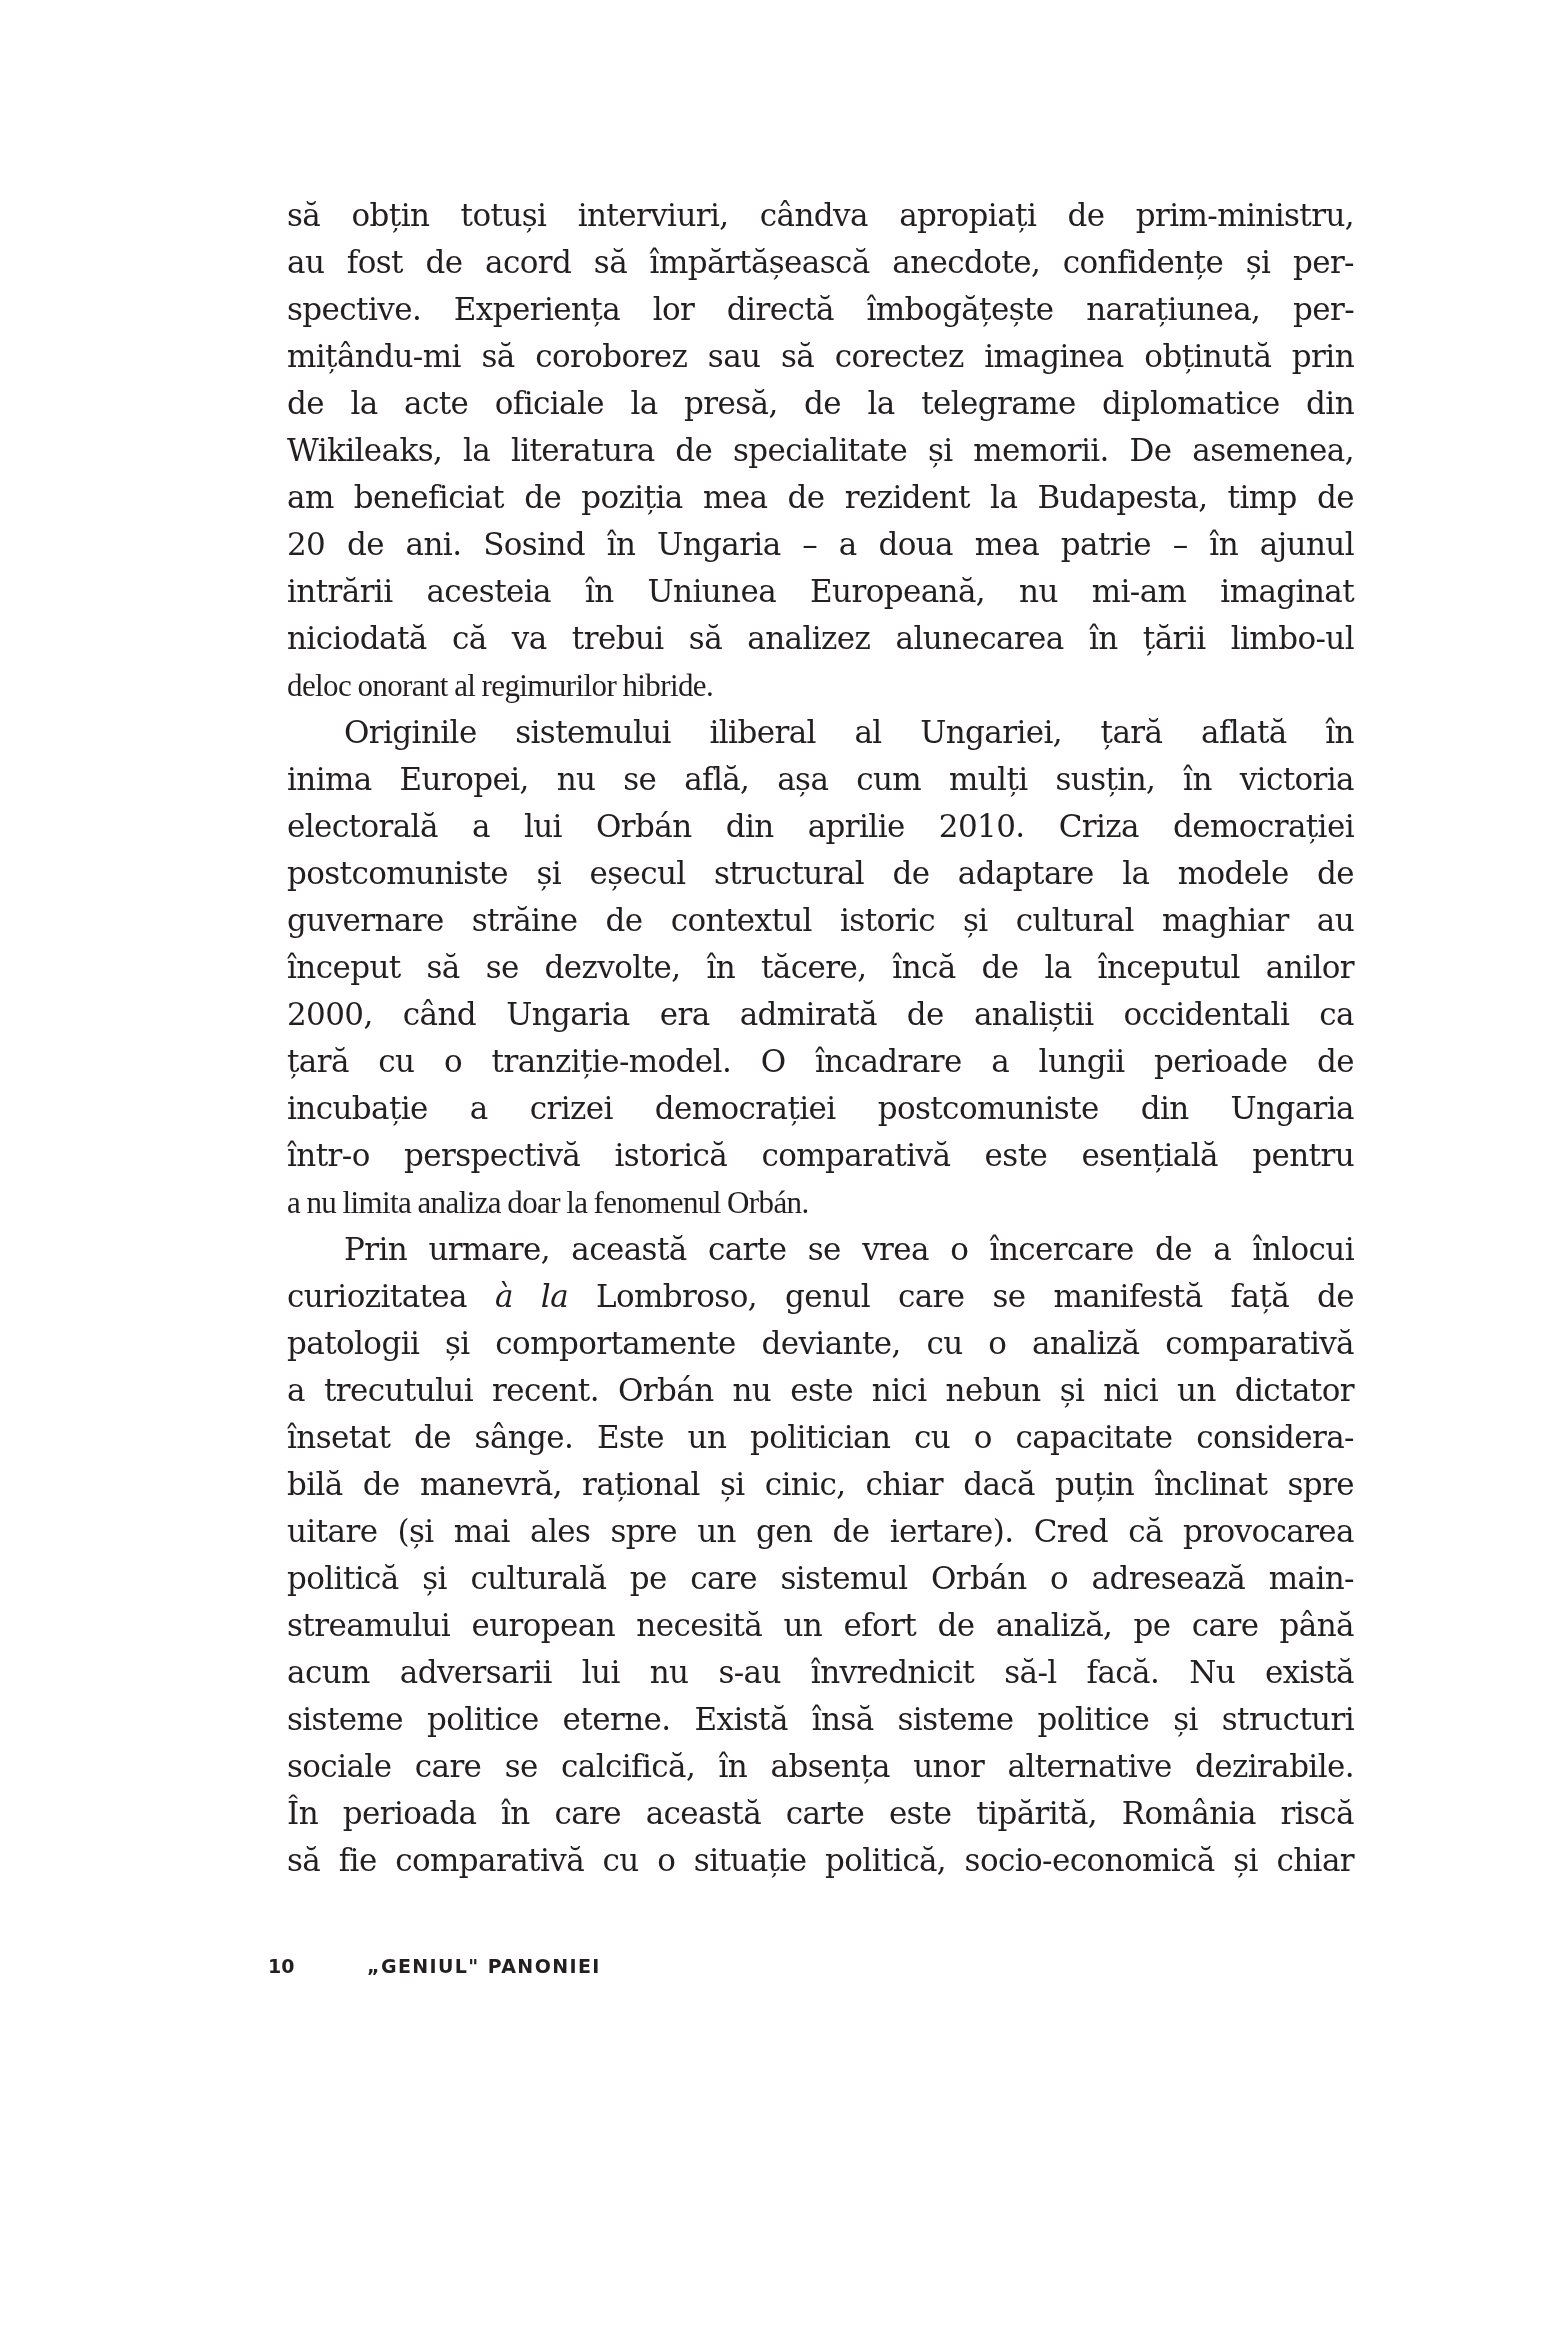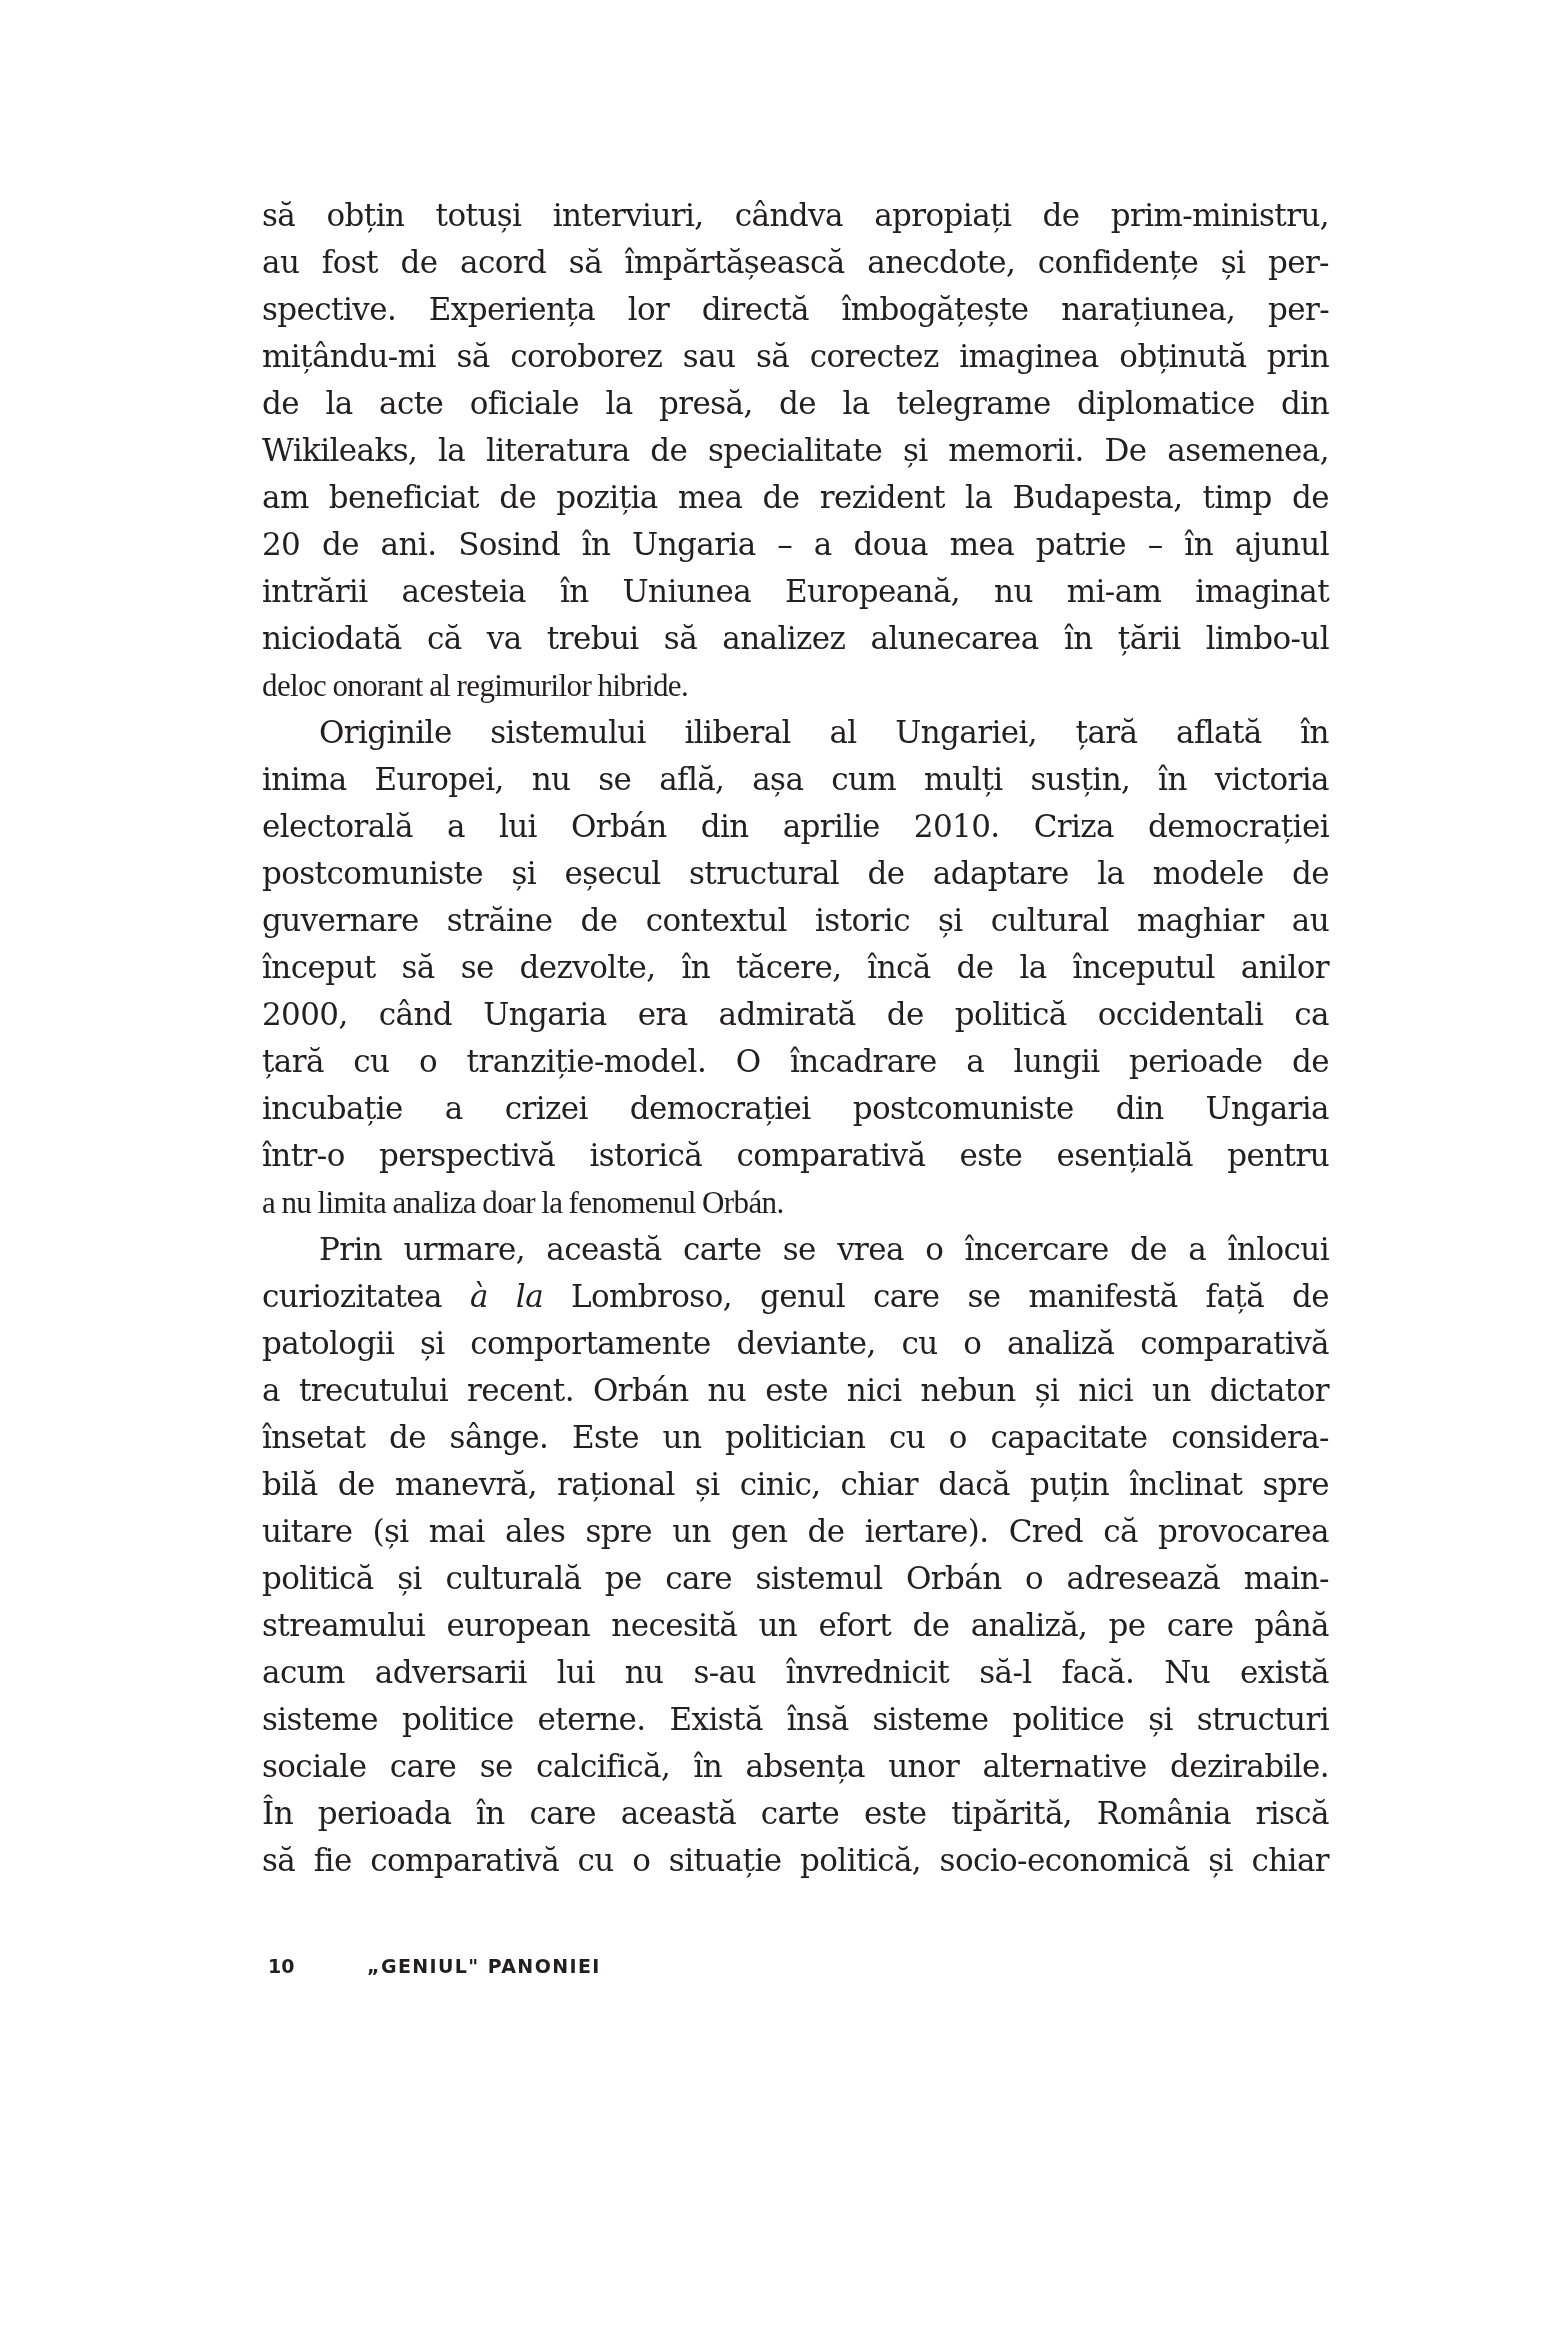--- a/index.html
+++ b/index.html
@@ -16,21 +16,21 @@
   }
   .page {
     position: absolute;
     left: 0; top: 0;
     width: 1565px;
     height: 2347px;
     background: #ffffff;
   }
   .text-block {
     position: absolute;
-    left: 262px;
+    left: 287px;
     top: 192px;
     width: 1067px;
     font-family: "DejaVu Serif", "Liberation Serif", serif;
     font-size: 31px;
     line-height: 47px;
     letter-spacing: -0.6px;
     word-spacing: -0.9px;
   }
   .line {
     display: block;
@@ -88,21 +88,21 @@
         <span class="line">niciodată că va trebui să analizez alunecarea în țării limbo-ul</span>
         <span class="line last">deloc onorant al regimurilor hibride.</span>
       </div>
       <div>
         <span class="line indent">Originile sistemului iliberal al Ungariei, țară aflată în</span>
         <span class="line">inima Europei, nu se află, așa cum mulți susțin, în victoria</span>
         <span class="line">electorală a lui Orbán din aprilie 2010. Criza democrației</span>
         <span class="line">postcomuniste și eșecul structural de adaptare la modele de</span>
         <span class="line">guvernare străine de contextul istoric și cultural maghiar au</span>
         <span class="line">început să se dezvolte, în tăcere, încă de la începutul anilor</span>
-        <span class="line">2000, când Ungaria era admirată de politică occidentali ca</span>
+        <span class="line">2000, când Ungaria era admirată de analiștii occidentali ca</span>
         <span class="line">țară cu o tranziție-model. O încadrare a lungii perioade de</span>
         <span class="line">incubație a crizei democrației postcomuniste din Ungaria</span>
         <span class="line">într-o perspectivă istorică comparativă este esențială pentru</span>
         <span class="line last">a nu limita analiza doar la fenomenul Orbán.</span>
       </div>
       <div>
         <span class="line indent">Prin urmare, această carte se vrea o încercare de a înlocui</span>
         <span class="line">curiozitatea <span class="it">à la</span> Lombroso, genul care se manifestă față de</span>
         <span class="line">patologii și comportamente deviante, cu o analiză comparativă</span>
         <span class="line">a trecutului recent. Orbán nu este nici nebun și nici un dictator</span>

